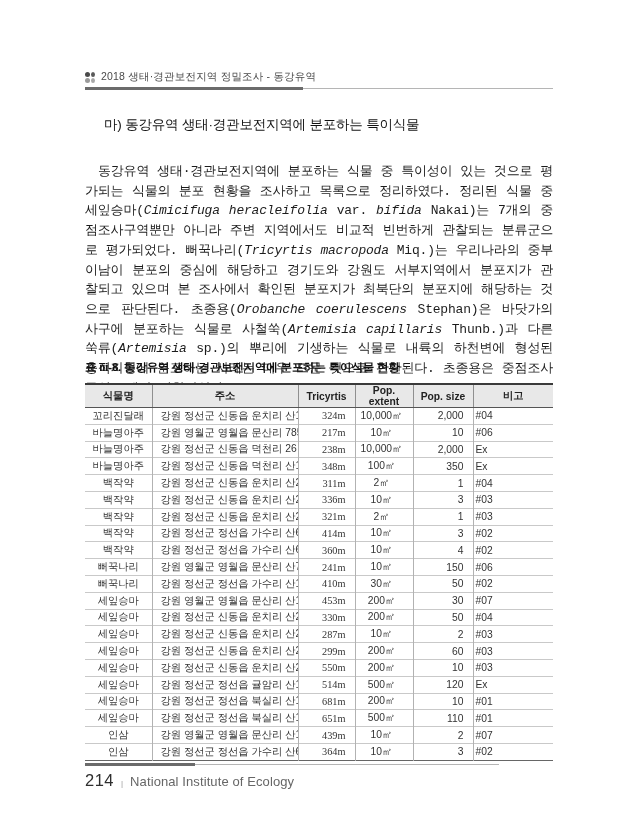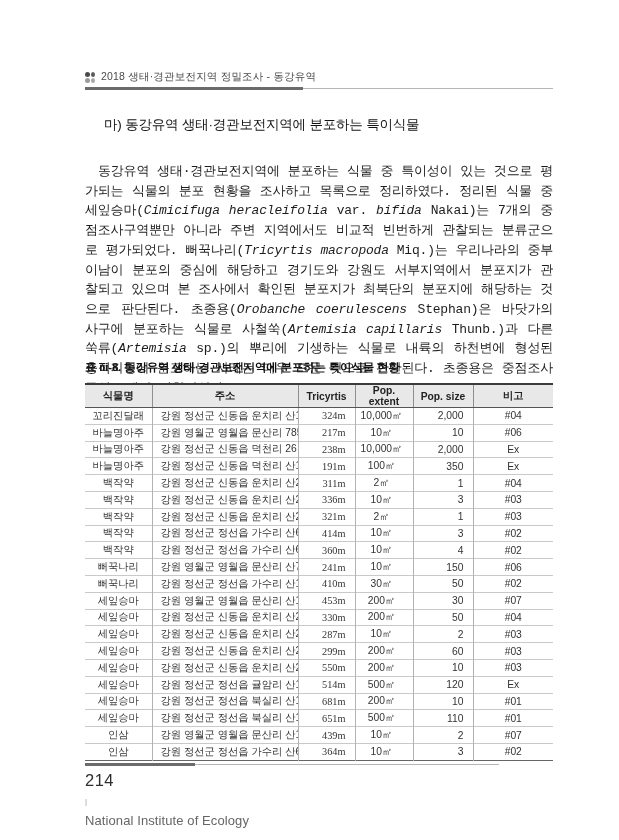--- a/index.html
+++ b/index.html
@@ -69,25 +69,25 @@
   table.species col:nth-child(3){width:57px;}
   table.species col:nth-child(4){width:58px;}
   table.species col:nth-child(5){width:60px;}
   table.species col:nth-child(6){width:80px;}
   
   table.species td:nth-child(1){text-align:center;}
   table.species td:nth-child(2){text-align:left;padding-left:8px;}
   table.species td:nth-child(3){text-align:right;padding-right:9px;font-family:Liberation Serif, serif;}
   table.species td:nth-child(4){text-align:center;padding-right:7px;}
   table.species td:nth-child(5){text-align:right;padding-right:9px;}
-  table.species td:nth-child(6){text-align:center;}
+  table.species td:nth-child(6){text-align:left;}
   
   .footer-rule{position:absolute;top:764px;left:85px;width:414px;border-top:1px solid #b5b5b5;}
   .footer-rule .thick{position:absolute;left:0;top:-2.5px;width:110px;height:3.5px;background:#6b6b6b;}
-  .doc-footer{position:absolute;top:771px;left:85px;display:flex;align-items:baseline;gap:7px;flex-direction:column;}
+  .doc-footer{position:absolute;top:771px;left:85px;display:flex;align-items:baseline;gap:7px;}
   .page-num{font-size:16.5px;color:#2e2e2e;letter-spacing:.5px;}
   .footer-sep{font-size:8px;color:#999;}
   .publisher{font-size:13px;color:#666;letter-spacing:.1px;}
 </style>
 </head>
 <body>
 
 <div class="page">
 
   <div class="doc-header">
@@ -151,21 +151,21 @@
           <td>바늘명아주</td>
           <td>강원 정선군 신동읍 덕천리 26</td>
           <td>238m</td>
           <td>10,000㎡</td>
           <td>2,000</td>
           <td>Ex</td>
         </tr>
         <tr>
           <td>바늘명아주</td>
           <td>강원 정선군 신동읍 덕천리 산158</td>
-          <td>191m</td>
+          <td>348m</td>
           <td>100㎡</td>
           <td>350</td>
           <td>Ex</td>
         </tr>
         <tr>
           <td>백작약</td>
           <td>강원 정선군 신동읍 운치리 산242</td>
           <td>311m</td>
           <td>2㎡</td>
           <td>1</td>

